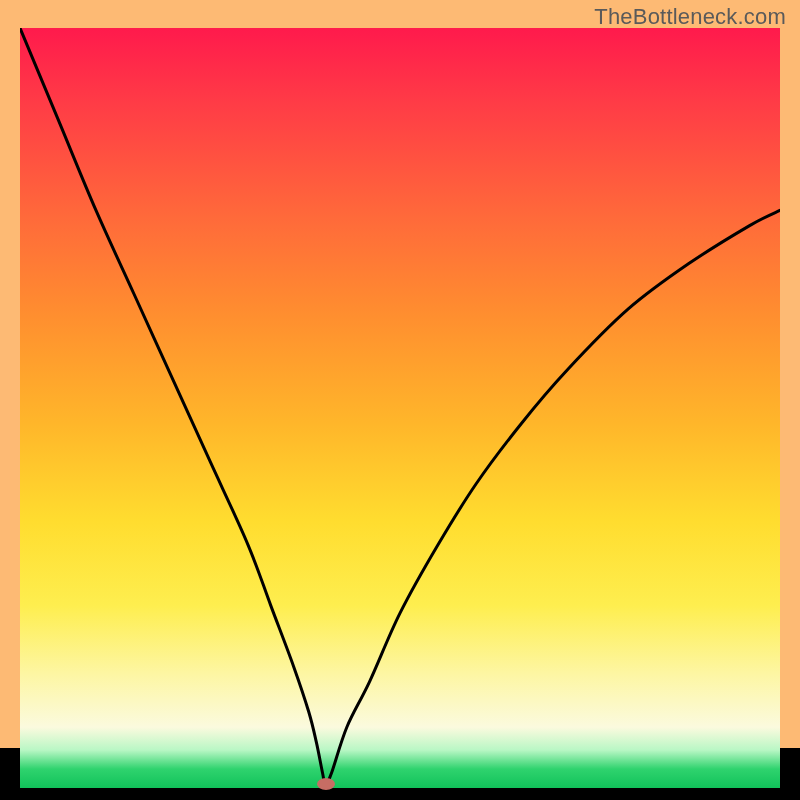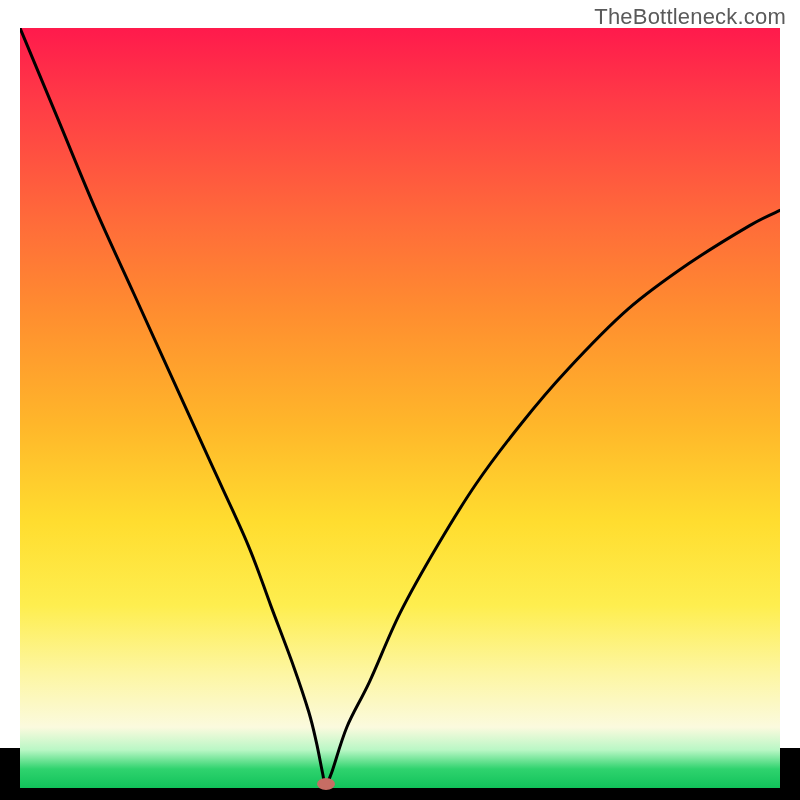--- a/index.html
+++ b/index.html
@@ -8,21 +8,21 @@
     width: 800px;
     height: 800px;
     background: #000;
     overflow: hidden;
     font-family: Arial, Helvetica, sans-serif;
   }
   .frame {
     position: relative;
     width: 800px;
     height: 748px;
-    background: #ffffff;
+    background: #fdba74;
     text-align: center;
   }
   .watermark {
     position: absolute;
     top: 4px;
     right: 14px;
     color: #5a5a5a;
     font-size: 22px;
     font-weight: 400;
     letter-spacing: 0.2px;

